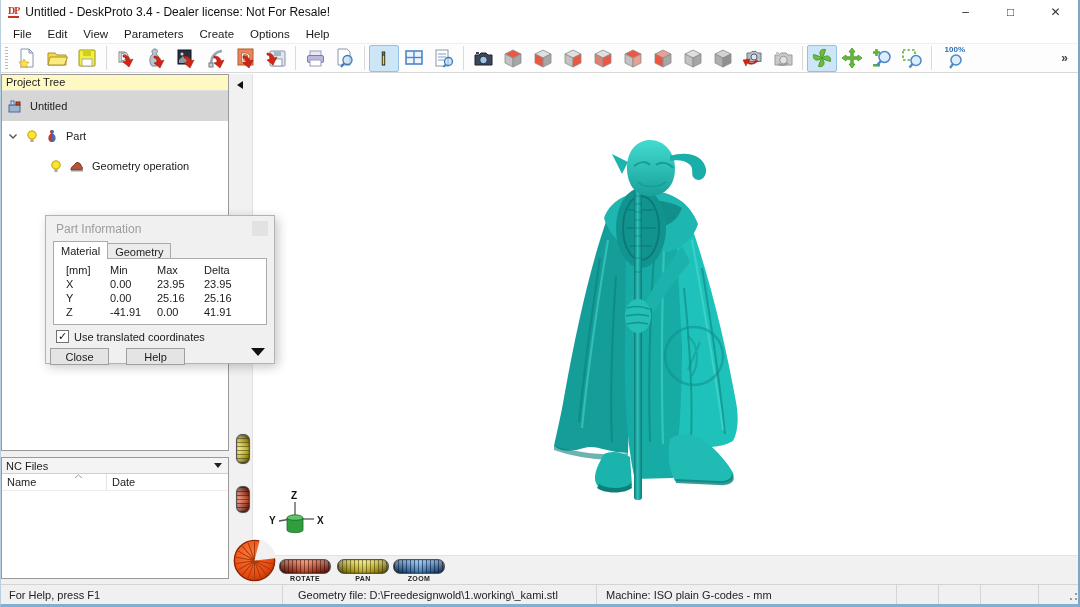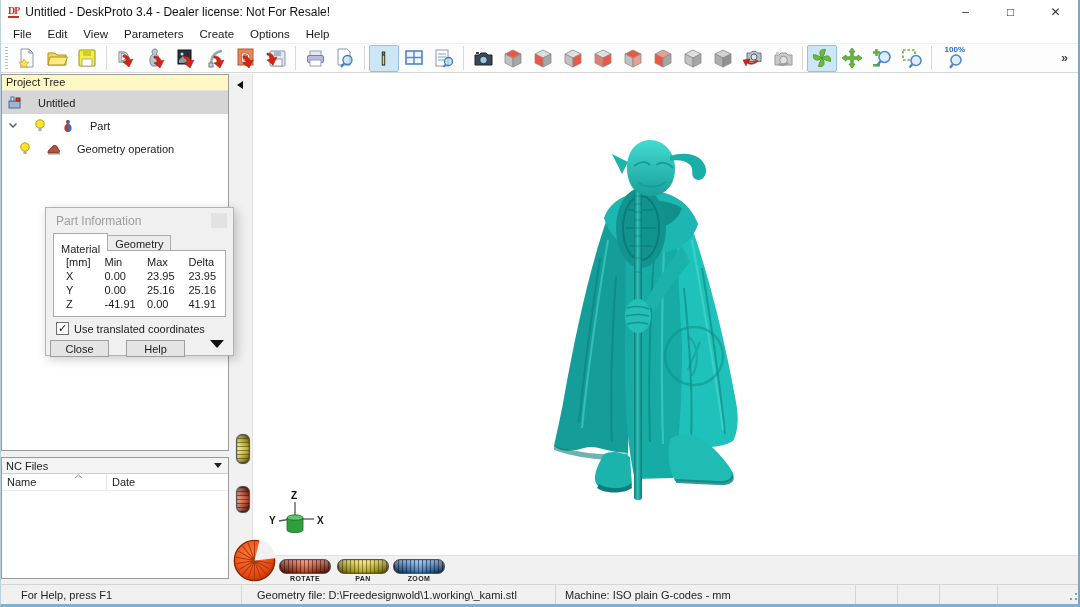--- a/index.html
+++ b/index.html
@@ -33,24 +33,24 @@
   .zoom100 { display:flex; flex-direction:column; align-items:flex-end; line-height:8px; }
   .zoom100 span { font-size:8px; font-weight:bold; color:#2a6ebb; }
   .overflow { margin-left:auto; margin-right:6px; font-size:12px; font-weight:bold; color:#444; padding:2px 4px; }
   
   .main { position:absolute; top:74px; left:0; width:1080px; height:511px; display:flex; background:#f0f0f0; }
   .left-panel { width:228px; background:#f0f0f0; display:flex; flex-direction:column; }
   .tree-section { height:377px; border:1px solid #9a9a9a; background:#fff; display:flex; flex-direction:column; }
   .section-header { height:16px; background:#fef9c3; border-bottom:1px solid #e0e0e0;
                     font-size:11px; color:#222; padding:1px 0 0 4px; }
   .tree-body { flex:1; background:#fff; }
-  .tree-row { height:23px; display:flex; align-items:center; font-size:11px; gap:16px; padding-left:3px; }
+  .tree-row { height:30px; display:flex; align-items:center; font-size:11px; gap:8px; padding-left:3px; }
   .tree-row.selected { background:#d6d6d6; }
   .tree-row svg { flex:0 0 auto; }
-  .ind1 { padding-left:6px; } .ind2 { padding-left:17px; }
+  .ind1 { padding-left:6px; } .ind2 { padding-left:48px; }
   .nc-section { margin-top:6px; height:122px; border:1px solid #9a9a9a; background:#fff;
                 display:flex; flex-direction:column; }
   .nc-header { height:16px; background:#f4f4f4; border-bottom:1px solid #cfcfcf; display:flex;
                align-items:center; font-size:11px; padding:0 6px 0 4px; }
   .dd-arrow { margin-left:auto; width:0; height:0; border-left:4px solid transparent;
               border-right:4px solid transparent; border-top:5px solid #222; }
   .nc-cols { height:17px; display:flex; font-size:11px; color:#222; border-bottom:1px solid #ececec; background:#fff; }
   .nc-col { padding:2px 0 0 5px; }
   .nc-col.name { width:105px; border-right:1px solid #e4e4e4; position:relative; }
   .sort-caret { position:absolute; left:72px; top:0px; width:9px; height:5px; }
@@ -89,50 +89,50 @@
     background:repeating-linear-gradient(90deg, rgba(70,60,0,.55) 0 1px, transparent 1px 4px),
                linear-gradient(180deg, rgba(255,255,255,.5), rgba(0,0,0,.3)),
                linear-gradient(90deg,#6f6400 0%,#d8c300 28%,#ffee45 50%,#d8c300 72%,#6f6400 100%); }
   .hdial.blue {
     background:repeating-linear-gradient(90deg, rgba(0,20,60,.55) 0 1px, transparent 1px 4px),
                linear-gradient(180deg, rgba(255,255,255,.5), rgba(0,0,0,.3)),
                linear-gradient(90deg,#0e3a66 0%,#2f78c2 28%,#63b1f2 50%,#2f78c2 72%,#0e3a66 100%); }
   .dlabel { font-size:7px; font-weight:bold; letter-spacing:.4px; color:#222; margin-top:1px; }
   .wheel { position:absolute; left:231px; top:464px; width:45px; height:45px; z-index:6; }
   
-  .dialog { position:absolute; left:44px; top:207px; width:189px; height:149px; background:#f0f0f0;
+  .dialog { position:absolute; left:44px; top:215px; width:230px; height:149px; background:#f0f0f0;
             border:1px solid #b3b3b3; box-shadow:3px 3px 10px rgba(0,0,0,.22); z-index:20; }
   .dlg-title { height:25px; display:flex; align-items:center; padding-left:10px;
                color:#9d9d9d; font-size:12px; }
   .dlg-sysbtn { position:absolute; right:6px; top:5px; width:16px; height:15px; background:#e2e2e2; }
   .tabs { display:flex; padding-left:7px; height:18px; }
   .tab { font-size:11px; padding:2px 7px 0; border:1px solid #ababab; background:#ececec;
          border-bottom:none; margin-top:2px; color:#222; }
-  .tab.active { background:#fff; margin-top:0; padding-top:9px; position:relative; z-index:2; }
+  .tab.active { background:#fff; margin-top:0; padding-top:3px; position:relative; z-index:2; }
   .tab + .tab { margin-left:-1px; }
   .tab-panel { margin:0 7px; margin-top:-1px; height:67px; background:#fff; border:1px solid #ababab;
                padding:4px 0 0 12px; position:relative; z-index:1; }
   .pi-table { border-collapse:collapse; font-size:11px; }
   .pi-table td { padding:0 0 1px 0; height:14px; }
   .pi-table td:nth-child(1){ width:44px; } .pi-table td:nth-child(2){ width:47px; }
   .pi-table td:nth-child(3){ width:47px; } .pi-table td:nth-child(4){ width:40px; }
   .chk-row { display:flex; align-items:center; gap:5px; margin:5px 0 0 10px; font-size:11px; }
   .checkbox { width:13px; height:13px; background:#fff; border:1px solid #707070;
               display:flex; align-items:center; justify-content:center; font-size:11px; line-height:11px; color:#111; }
   .btn-row { display:flex; gap:17px; margin:5px 0 0 4px; }
   .dlg-btn { width:59px; height:17px; background:#e4e4e4; border:1px solid #9f9f9f;
              font-size:11px; display:flex; align-items:center; justify-content:center; }
   .dlg-expand { position:absolute; right:9px; bottom:7px; width:0; height:0;
                 border-left:7px solid transparent; border-right:7px solid transparent;
                 border-top:8px solid #111; }
   
   .statusbar { position:absolute; bottom:0; left:0; width:1080px; height:20px; background:#f0f0f0;
                border-top:1px solid #d4d4d4; display:flex; align-items:center; font-size:11px; color:#222; }
   .sseg { height:100%; display:flex; align-items:center; border-right:1px solid #d4d4d4; }
-  .s1 { width:241px; padding-left:20px; } .s2 { width:314px; padding-left:15px; }
+  .s1 { width:282px; padding-left:8px; } .s2 { width:314px; padding-left:15px; }
   .s3 { width:300px; padding-left:9px; } .s4 { width:42px; } .s5 { width:42px; } .s6 { width:58px; }
   .sgrip { margin-left:auto; width:12px; height:12px; margin-right:2px;
            background:
              radial-gradient(circle at 9px 10px,#9a9a9a 1px,transparent 1.4px),
              radial-gradient(circle at 9px 5px,#9a9a9a 1px,transparent 1.4px),
              radial-gradient(circle at 4px 10px,#9a9a9a 1px,transparent 1.4px); }
   text { font-family:"Liberation Sans",sans-serif; }
 </style>
 </head>
 <body>

